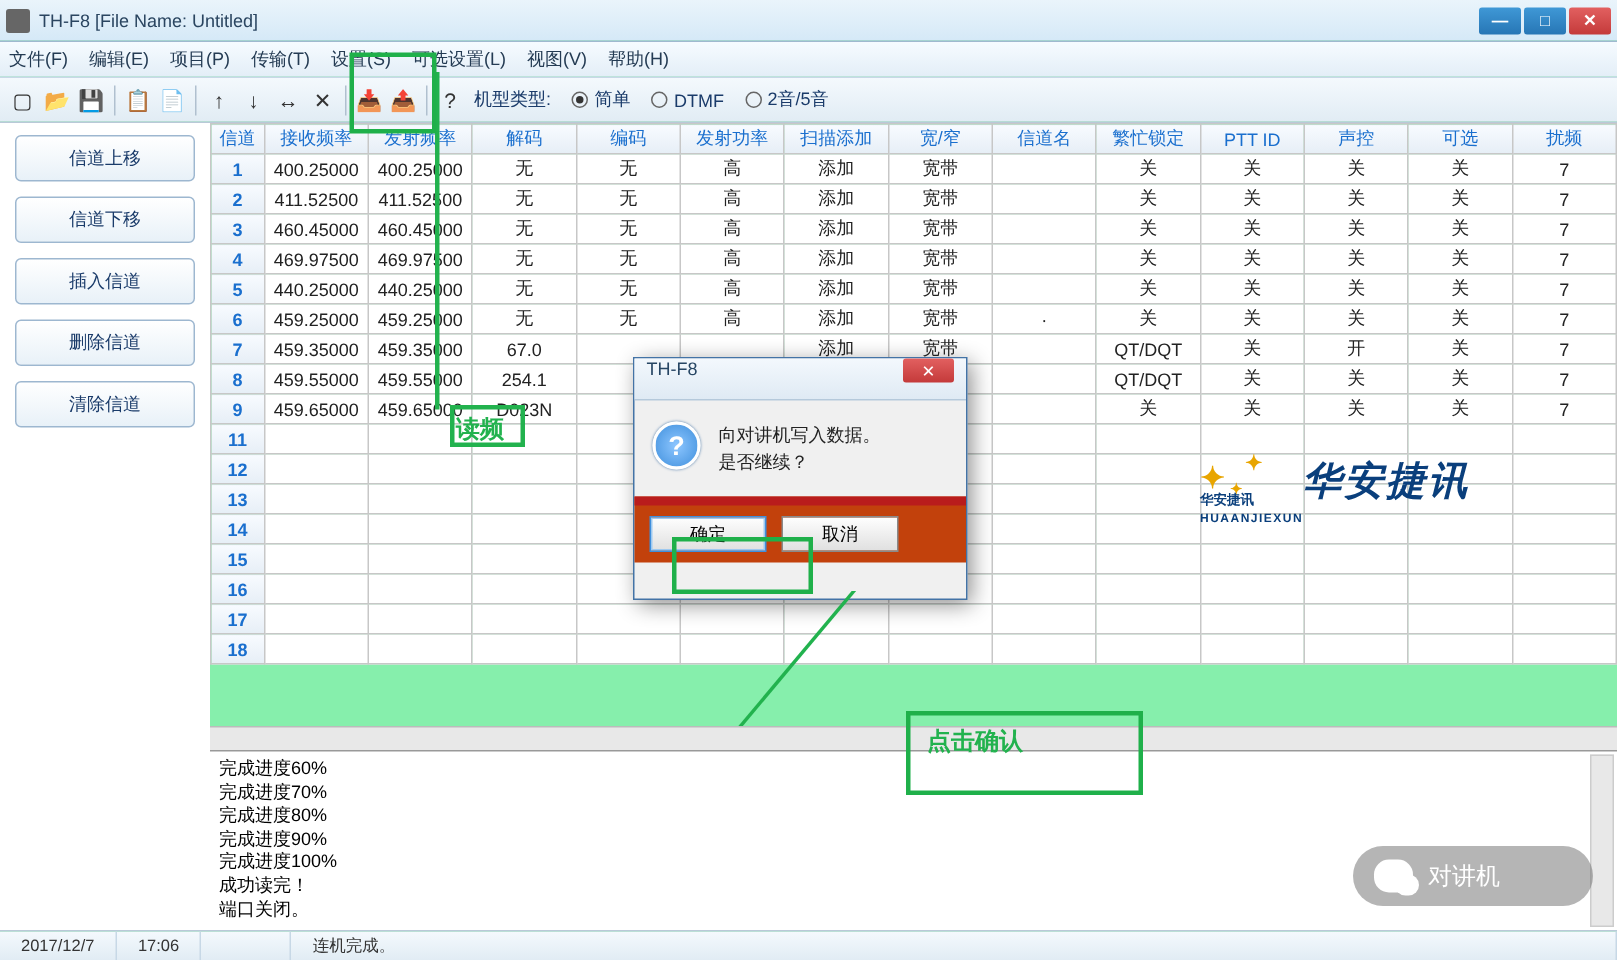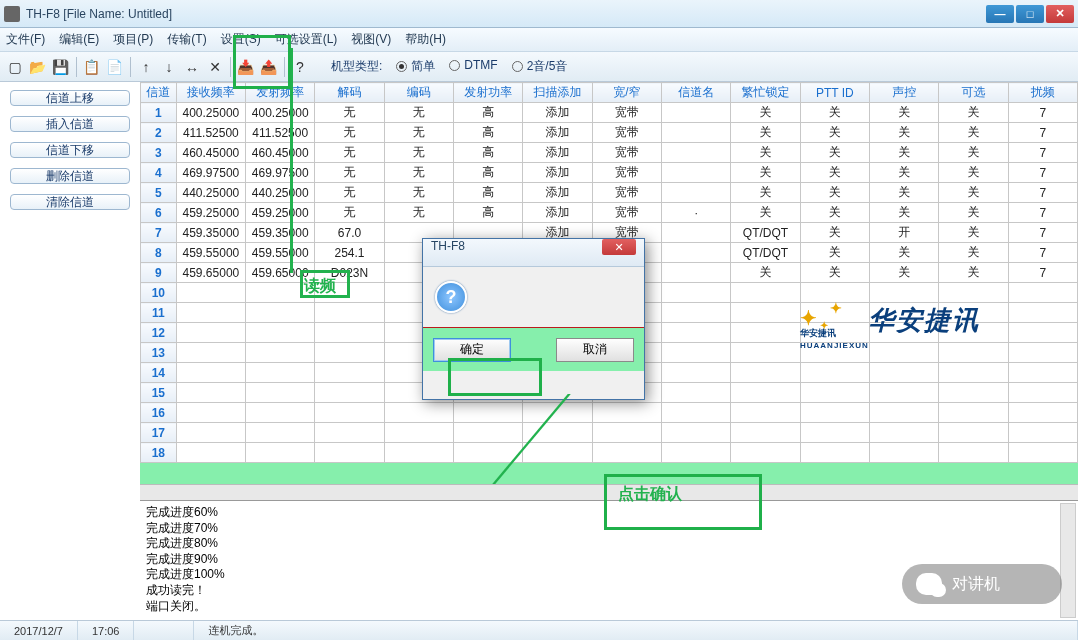--- a/index.html
+++ b/index.html
@@ -9,45 +9,45 @@
 .title-icon{width:16px;height:16px;background:#666;border-radius:2px;margin-right:6px}
 .titlebar-text{flex:1;color:#2a4560}
 .winctl{display:flex;gap:2px}
 .winbtn{width:28px;height:18px;background:linear-gradient(#3f98d6,#2776b5);border-radius:2px;display:flex;align-items:center;justify-content:center;color:#fff;font-weight:bold;font-size:11px}
 .winbtn.close{background:linear-gradient(#e26060,#c43a3a)}
 .menubar{height:24px;background:linear-gradient(#f6fbff,#e3eef7);display:flex;align-items:center;padding:0 6px;border-bottom:1px solid #c7d8e6}
 .menubar span{margin-right:14px;color:#243b53;cursor:default}
 .toolbar{height:30px;background:linear-gradient(#f4f9fd,#e1ecf4);display:flex;align-items:center;padding:0 4px;border-bottom:1px solid #b9c9d8;gap:1px}
 .tbtn{width:22px;height:22px;display:flex;align-items:center;justify-content:center;border-radius:2px;color:#333;font-size:14px}
 .tsep{width:1px;height:20px;background:#b0c0cf;margin:0 3px}
-.mtype{margin-left:19px;color:#1a3b6a;display:flex;align-items:flex-start;gap:14px}
+.mtype{margin-left:4px;color:#1a3b6a;display:flex;align-items:center;gap:14px}
 .radio{display:inline-flex;align-items:center;gap:4px}
 .radio-dot{width:11px;height:11px;border:1px solid #666;border-radius:50%;display:inline-flex;align-items:center;justify-content:center}
 .radio-dot.sel::after{content:"";width:5px;height:5px;background:#333;border-radius:50%}
 .body-area{display:flex;height:calc(100% - 28px - 24px - 30px - 20px)}
 .sidebar{width:140px;background:#fff;padding:8px 10px;display:flex;flex-direction:column;gap:10px}
-.sidebtn{height:16px;border:1px solid #9db7d0;border-radius:4px;background:linear-gradient(#fff,#e8f1f8);display:flex;align-items:center;justify-content:center;color:#1a3b6a;font-size:12px;cursor:default}
+.sidebtn{height:31px;border:1px solid #9db7d0;border-radius:4px;background:linear-gradient(#fff,#e8f1f8);display:flex;align-items:center;justify-content:center;color:#1a3b6a;font-size:12px;cursor:default}
 .main{flex:1;display:flex;flex-direction:column;overflow:hidden}
 .grid-wrap{flex:1;overflow:hidden;position:relative}
 .grid{border-collapse:collapse;width:100%}
 .grid th,.grid td{border:1px solid #c7c7c7;height:20px;text-align:center;font-size:12px;background:#fff;white-space:nowrap}
 .grid th{background:linear-gradient(#f8fbff,#e6eef6);color:#1a6fce;font-weight:normal}
 .grid .rownum{background:linear-gradient(#f8fbff,#e6eef6);color:#1a6fce;width:34px;font-weight:bold}
 .grid td{color:#222}
 .log{height:120px;border-top:1px solid #999;background:#fff;padding:4px 6px;font-size:12px;line-height:1.3;overflow:auto;position:relative}
 .scroll-h{height:16px;background:#e8e8e8;border-top:1px solid #bbb}
 .statusbar{height:20px;background:linear-gradient(#f4f9fd,#e1ecf4);display:flex;align-items:center;border-top:1px solid #b9c9d8;font-size:11px;color:#333}
 .statusbar .cell{border-right:1px solid #c7d8e6;padding:0 14px;height:100%;display:flex;align-items:center}
 .dialog{position:absolute;left:422px;top:238px;width:223px;height:162px;background:#f0f0f0;border:1px solid #4373a6;box-shadow:3px 3px 14px rgba(0,0,0,.45);z-index:30}
 .dlg-title{height:28px;background:linear-gradient(#f3f8fd,#dfeaf4);border-bottom:1px solid #b5c9db;display:flex;align-items:flex-start;padding:0 8px;color:#274664;font-size:12px}
 .dlg-close{margin-left:auto;width:34px;height:16px;background:linear-gradient(#e26060,#c43a3a);border-radius:2px;color:#fff;display:flex;align-items:center;justify-content:center;font-size:11px}
 .dlg-body{padding:14px 12px;display:flex;gap:12px}
 .dlg-icon{width:32px;height:32px;border-radius:50%;background:radial-gradient(#8dc6ff,#3f8fdc);display:flex;align-items:center;justify-content:center;color:#fff;font-weight:bold;font-size:18px;border:2px solid #fff;box-shadow:0 0 2px #4373a6}
 .dlg-msg{font-size:12px;line-height:1.5;color:#222}
-.dlg-foot{height:44px;background:#86efac;border-top:1px solid #b91c1c;display:flex;align-items:center;justify-content:space-between;gap:10px;padding:0 10px}
+.dlg-foot{height:44px;background:#c2410c;border-top:6px solid #b91c1c;display:flex;align-items:center;justify-content:flex-start;gap:10px;padding:0 10px}
 .dbtn{width:78px;height:24px;border:1px solid #8a8a8a;background:linear-gradient(#fefefe,#e0e0e0);font-size:12px;display:flex;align-items:center;justify-content:center}
 .dbtn.focus{border:1px solid #3f8fdc;box-shadow:0 0 0 1px #9ec9f0 inset}
 .annot{position:absolute;border:3px solid #1fb04a;z-index:40;pointer-events:none}
 .a1{left:-2px;top:-21px;width:58px;height:54px}
 .a2{left:300px;top:270px;width:50px;height:28px;border:3px solid #22b24e;background:rgba(255,255,255,.0)}
 .a-read{position:absolute;left:304px;top:276px;color:#22b24e;font-size:16px;font-weight:bold;z-index:41}
 .a-line1{position:absolute;z-index:39;border-left:3px solid #22b24e;left:290px;top:48px;height:225px}
 .a3{left:448px;top:358px;width:94px;height:38px}
 .a4{left:604px;top:474px;width:158px;height:56px}
 .a-click{position:absolute;left:618px;top:484px;color:#22b24e;font-size:16px;font-weight:bold;z-index:41}
@@ -119,22 +119,22 @@
       <label class="radio">
           <span class="radio-dot"></span>
           <span>2音/5音</span>
         </label>
     </div>
   </div>
 
   <div class="body-area">
     <div class="sidebar">
       <div class="sidebtn">信道上移</div>
+      <div class="sidebtn">信道下移</div>
       <div class="sidebtn">插入信道</div>
-      <div class="sidebtn">信道下移</div>
       <div class="sidebtn">删除信道</div>
       <div class="sidebtn">清除信道</div>
     </div>
 
     <div class="main">
       <div class="grid-wrap">
         <table class="grid">
           <thead>
               <tr id="hdr">
                 <th style="width: 34px;">信道</th>
@@ -292,36 +292,20 @@
                 <td></td>
                 <td></td>
                 <td></td>
                 <td>关</td>
                 <td>关</td>
                 <td>关</td>
                 <td>关</td>
                 <td>7</td>
               </tr>
               <tr>
-                <td class="rownum">10</td>
-                <td></td>
-                <td></td>
-                <td></td>
-                <td></td>
-                <td></td>
-                <td></td>
-                <td></td>
-                <td></td>
-                <td></td>
-                <td></td>
-                <td></td>
-                <td></td>
-                <td></td>
-              </tr>
-              <tr>
                 <td class="rownum">11</td>
                 <td></td>
                 <td></td>
                 <td></td>
                 <td></td>
                 <td></td>
                 <td></td>
                 <td></td>
                 <td></td>
                 <td></td>
@@ -469,20 +453,24 @@
   </div>
 </div>
 
 <div class="dialog">
   <div class="dlg-title">
     <span>TH-F8</span>
     <div class="dlg-close">✕</div>
   </div>
   <div class="dlg-body">
     <div class="dlg-icon">?</div>
+    <div class="dlg-msg">
+      <div>向对讲机写入数据。</div>
+      <div>是否继续？</div>
+    </div>
   </div>
   <div class="dlg-foot">
     <div class="dbtn focus">确定</div>
     <div class="dbtn">取消</div>
   </div>
 </div>
 
 <div class="a-line1"></div>
 <div class="annot a2"></div>
 <div class="a-read">读频</div>

